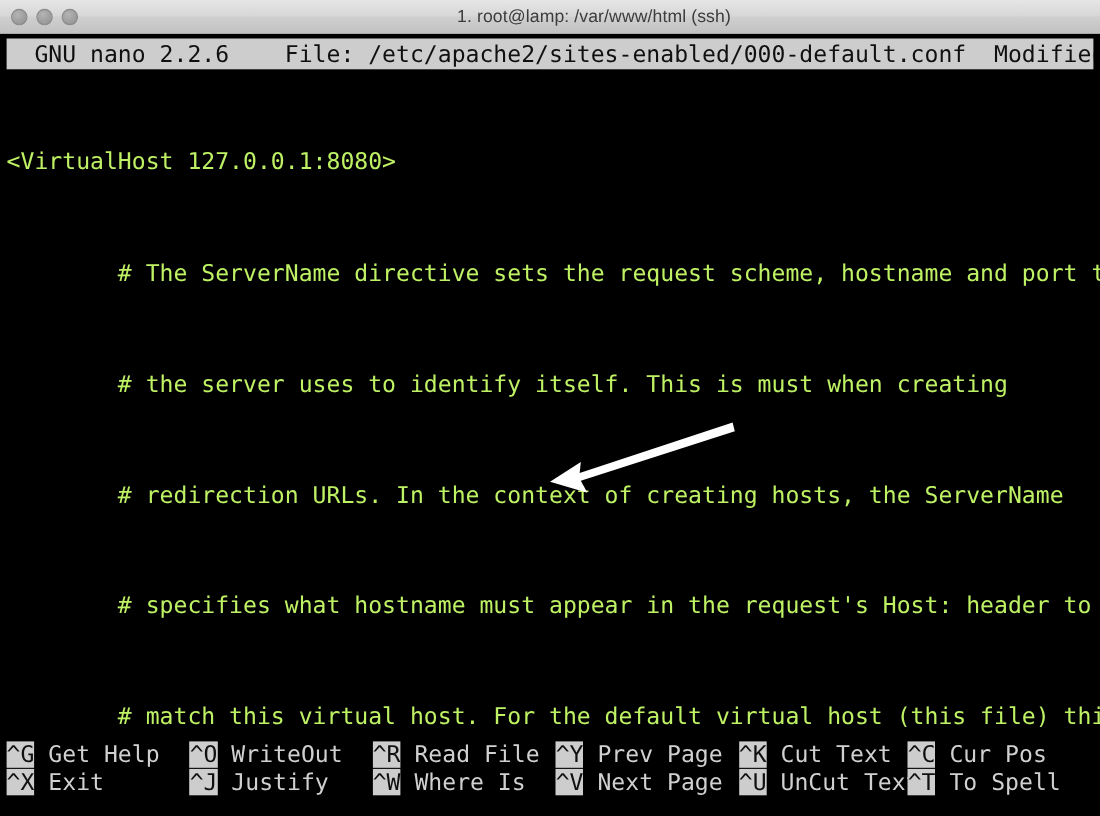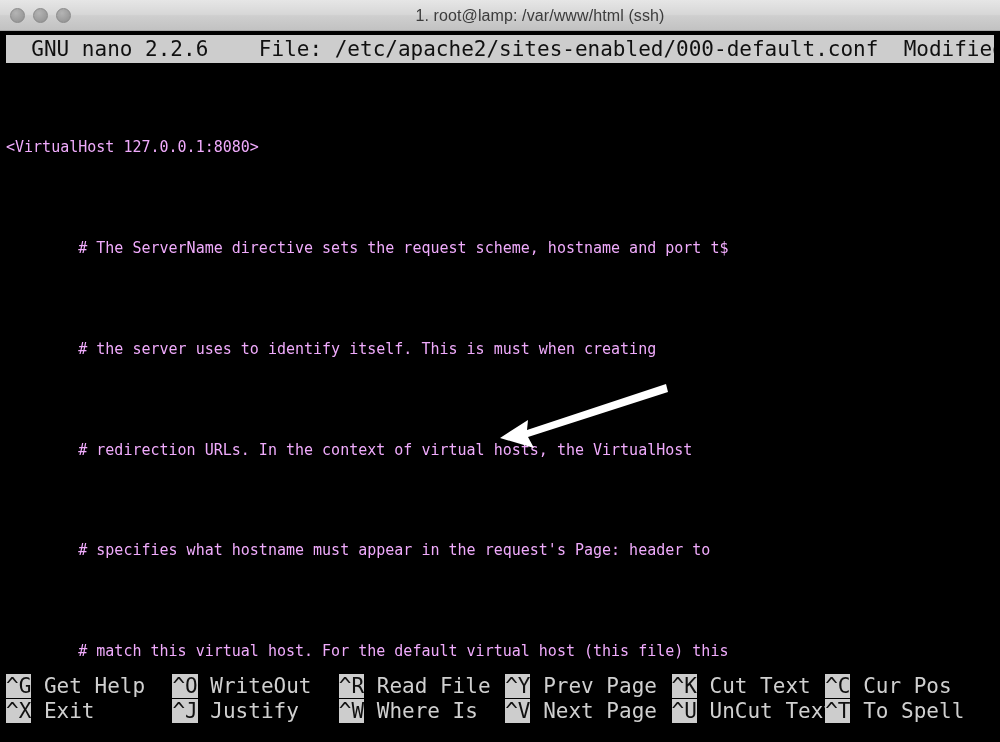--- a/index.html
+++ b/index.html
@@ -87,22 +87,22 @@
     overflow: hidden;
   }
 
   
   #editor {
     position: absolute;
     left: 6px;
     top: 33px;
     width: 994px;
     height: 600px;
-    color: #f0abfc;
-    font-size: 15px;
+    color: #bef264;
+    font-size: 21px;
     line-height: 33.6px;
     white-space: pre;
     letter-spacing: 0px;
   }
   .eline {
     height: 33.6px;
     white-space: pre;
     position: relative;
   }
 
@@ -156,22 +156,22 @@
   </div>
 
   <div id="term">
 
     <div id="nano-header">  GNU nano 2.2.6    File: /etc/apache2/sites-enabled/000-default.conf  Modified</div>
 
     <div id="editor">
       <div class="eline">&lt;VirtualHost 127.0.0.1:8080&gt;</div>
       <div class="eline">        # The ServerName directive sets the request scheme, hostname and port t$</div>
       <div class="eline">        # the server uses to identify itself. This is must when creating</div>
-      <div class="eline">        # redirection URLs. In the context of virtual hosts, the VirtualHost</div>
-      <div class="eline">        # specifies what hostname must appear in the request's Page: header to</div>
+      <div class="eline">        # redirection URLs. In the context of creating hosts, the ServerName</div>
+      <div class="eline">        # specifies what hostname must appear in the request's Host: header to</div>
       <div class="eline">        # match this virtual host. For the default virtual host (this file) this</div>
       <div class="eline">        # value is not decisive as it is used as a last resort host regardless.</div>
       
       
       
       
       
       
       
       

